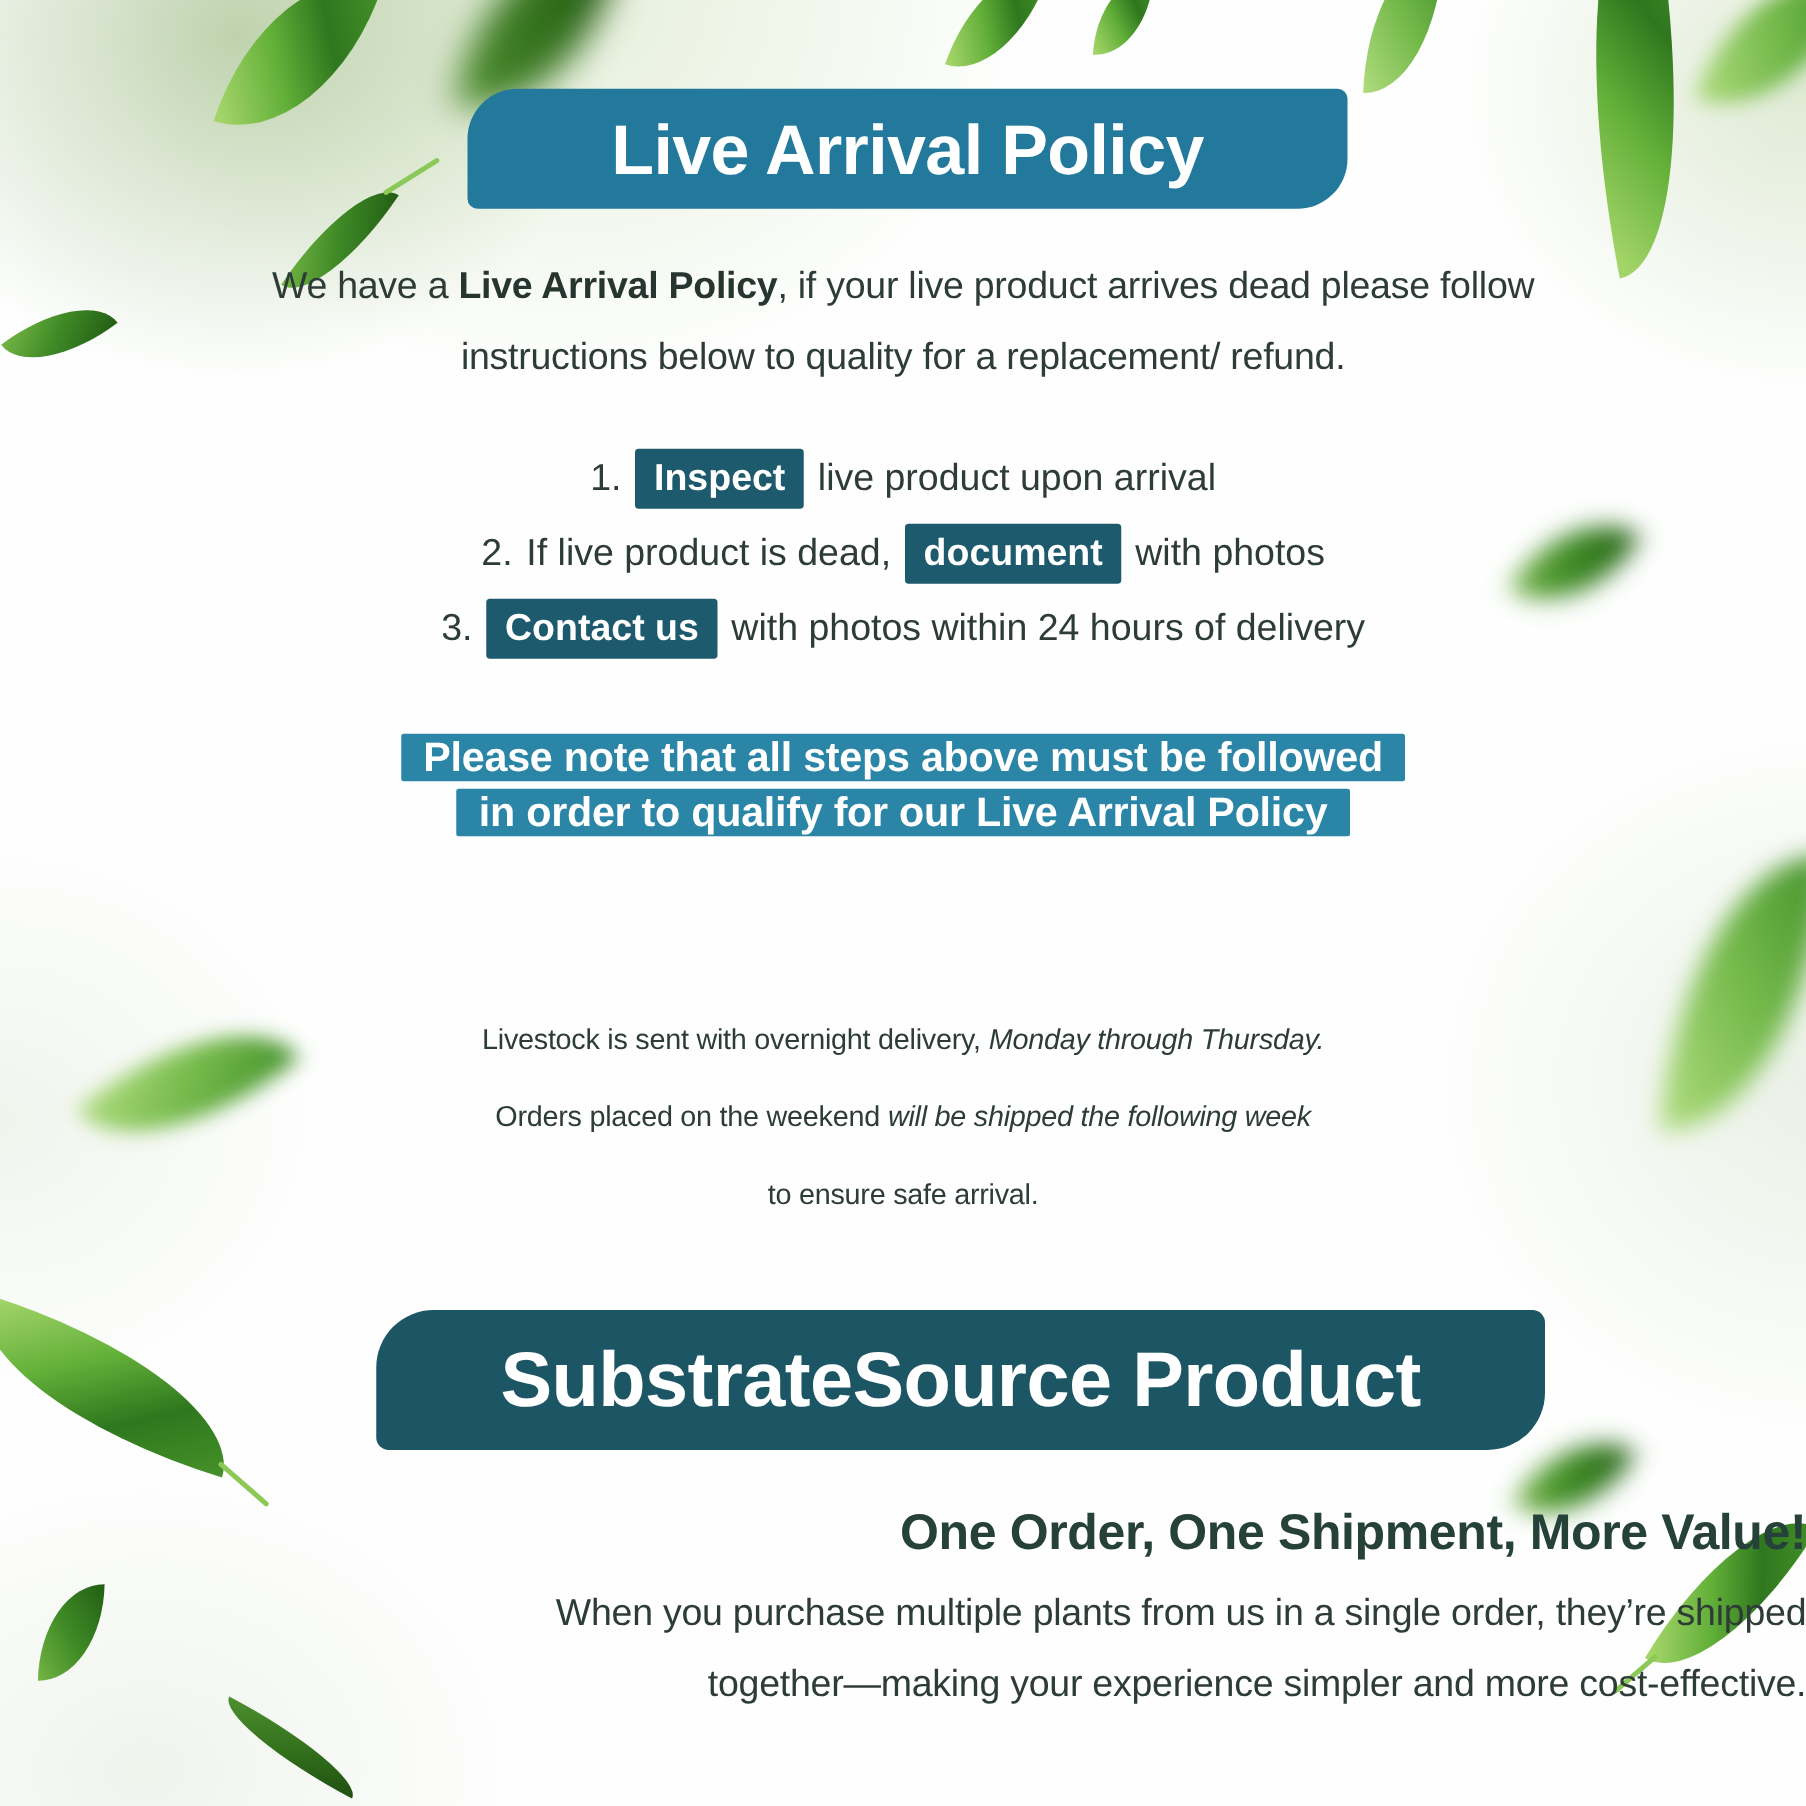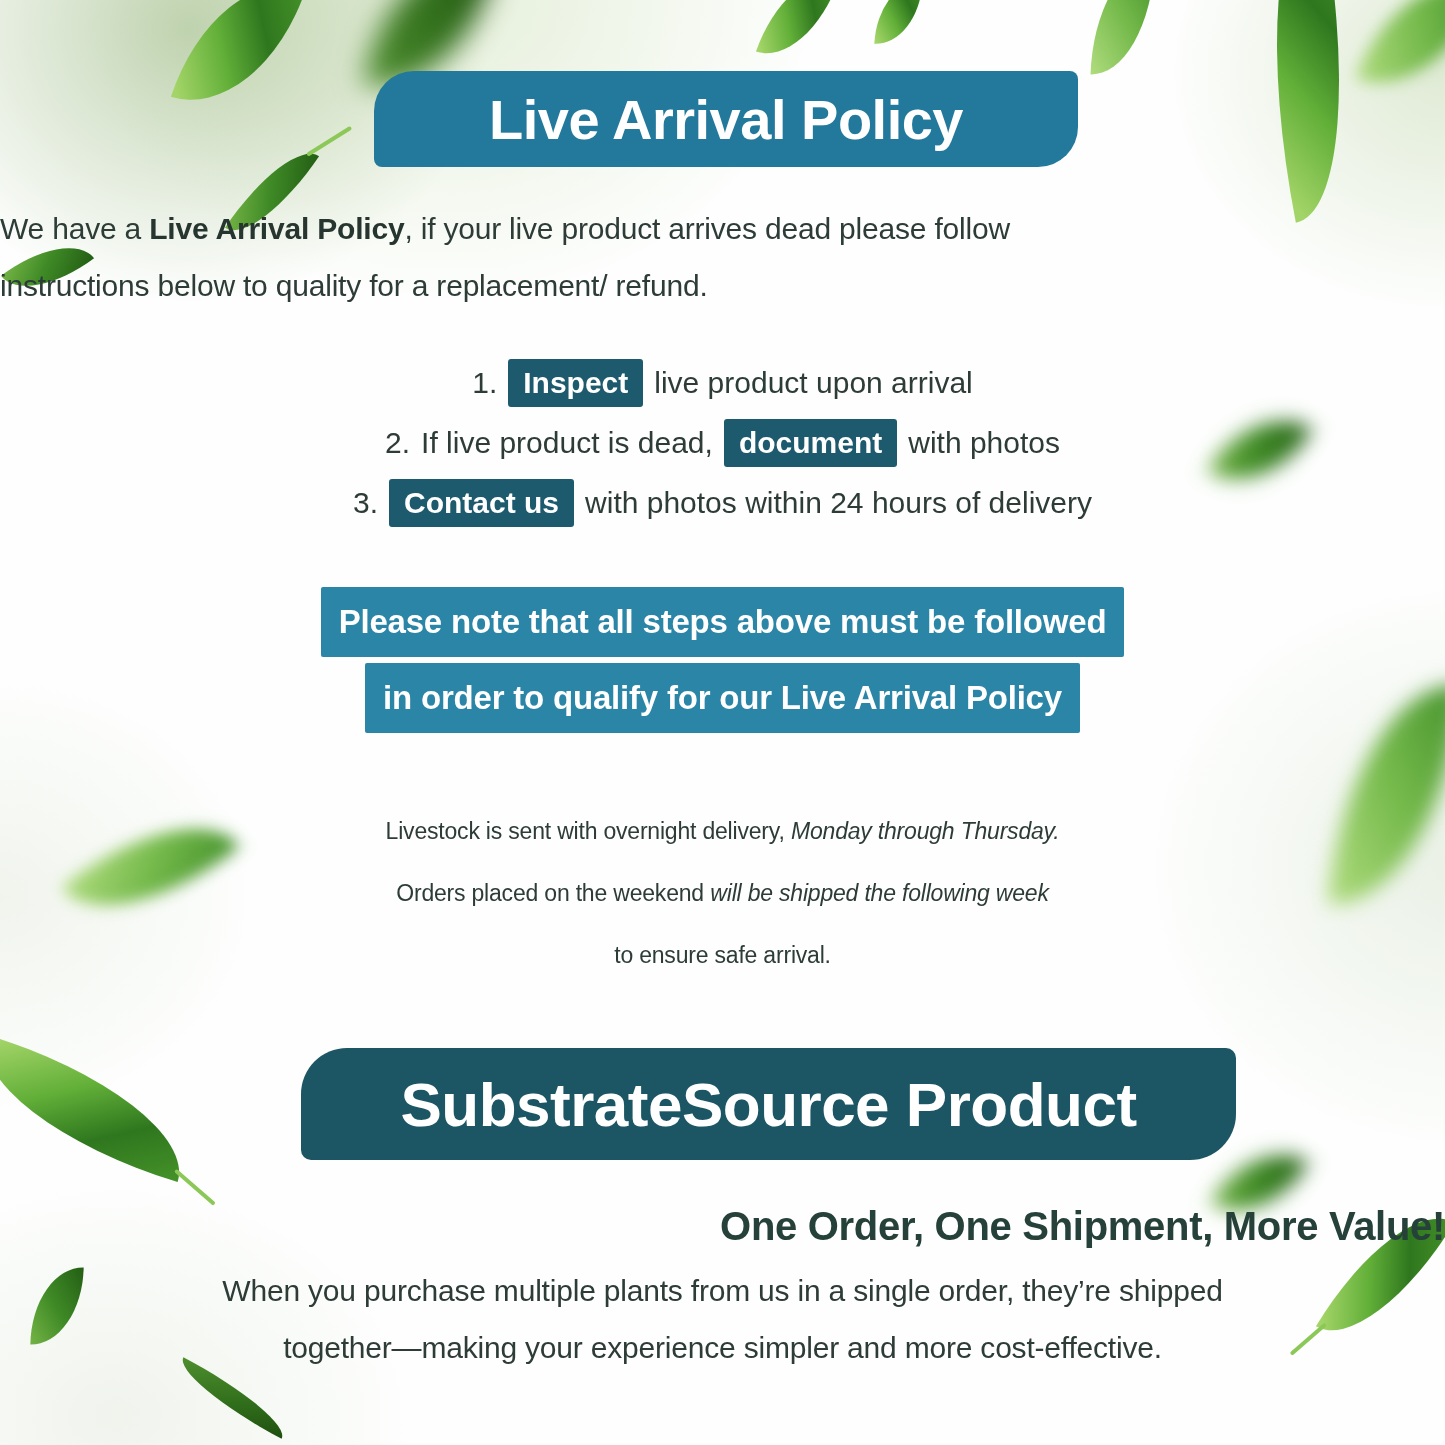--- a/index.html
+++ b/index.html
@@ -52,50 +52,50 @@
   }
   
   .content{position:relative;z-index:2;width:100%;height:100%;}
   .banner1{
     position:absolute;left:374px;top:71px;width:704px;height:96px;
     background:#23799c;
     border-radius:40px 8px 40px 8px;
     display:flex;align-items:center;justify-content:center;
     color:#ffffff;font-size:56px;font-weight:bold;letter-spacing:-0.5px;
   }
-  .intro{position:absolute;left:0;top:200px;width:100%;text-align:left;
+  .intro{position:absolute;left:0;top:200px;width:100%;text-align:center;
     color:#2e3c38;font-size:30px;line-height:57px;letter-spacing:-0.2px;}
   .intro b{font-weight:bold;color:#273530;}
   .steps{position:absolute;left:0;top:355px;width:100%;display:flex;flex-direction:column;gap:4px;align-items:center;}
   .step{display:flex;align-items:center;justify-content:center;gap:11px;height:56px;
     color:#2e3c38;font-size:30px;}
   .chip{
     background:#1e5a6d;color:#ffffff;font-weight:bold;
     padding:7px 15px;border-radius:3px;display:inline-block;text-align:right;
   }
   .note{position:absolute;left:0;top:584px;width:100%;text-align:center;}
   .note .hl{
     display:inline-block;
     background:#2a85a6;color:#ffffff;
     font-size:33px;font-weight:600;letter-spacing:-0.2px;
-    padding:16px 18px;margin:3px 0;border-radius:2px;
+    padding:0 18px;margin:3px 0;border-radius:2px;
   }
   .shipping{position:absolute;left:0;top:800px;width:100%;text-align:center;
     color:#2e3c38;font-size:23px;line-height:62px;letter-spacing:-0.2px;}
   .shipping .it{font-style:italic;margin-left:0.28em;}
   .banner2{
     position:absolute;left:257px;top:1048px;width:935px;height:112px;
     background:#1c5665;
     border-radius:46px 10px 46px 10px;
     display:flex;align-items:center;justify-content:center;
     color:#ffffff;font-size:62px;font-weight:bold;letter-spacing:-0.5px;margin-left:44px;
   }
   .value-heading{position:absolute;left:0;top:1204px;width:100%;text-align:right;
     color:#254139;font-size:40px;font-weight:bold;letter-spacing:-0.3px;}
-  .value-body{position:absolute;left:0;top:1262px;width:100%;text-align:center;
+  .value-body{position:absolute;left:0;top:1262px;width:100%;text-align:right;
     color:#2e3c38;font-size:30px;line-height:57px;letter-spacing:-0.2px;}
 </style>
 </head>
 <body>
 
 <div class="page">
 
   <div class="leaf g1" style="left:166px;top:-5px;width:145px;height:95px;transform:rotate(-72deg);"></div>
   <div class="leaf g2 stem" style="left:216px;top:173px;width:112px;height:38px;transform:rotate(-56deg);"></div>
   <div class="leaf g4 blur14" style="left:355px;top:-35px;width:150px;height:110px;transform:rotate(-80deg);"></div>

